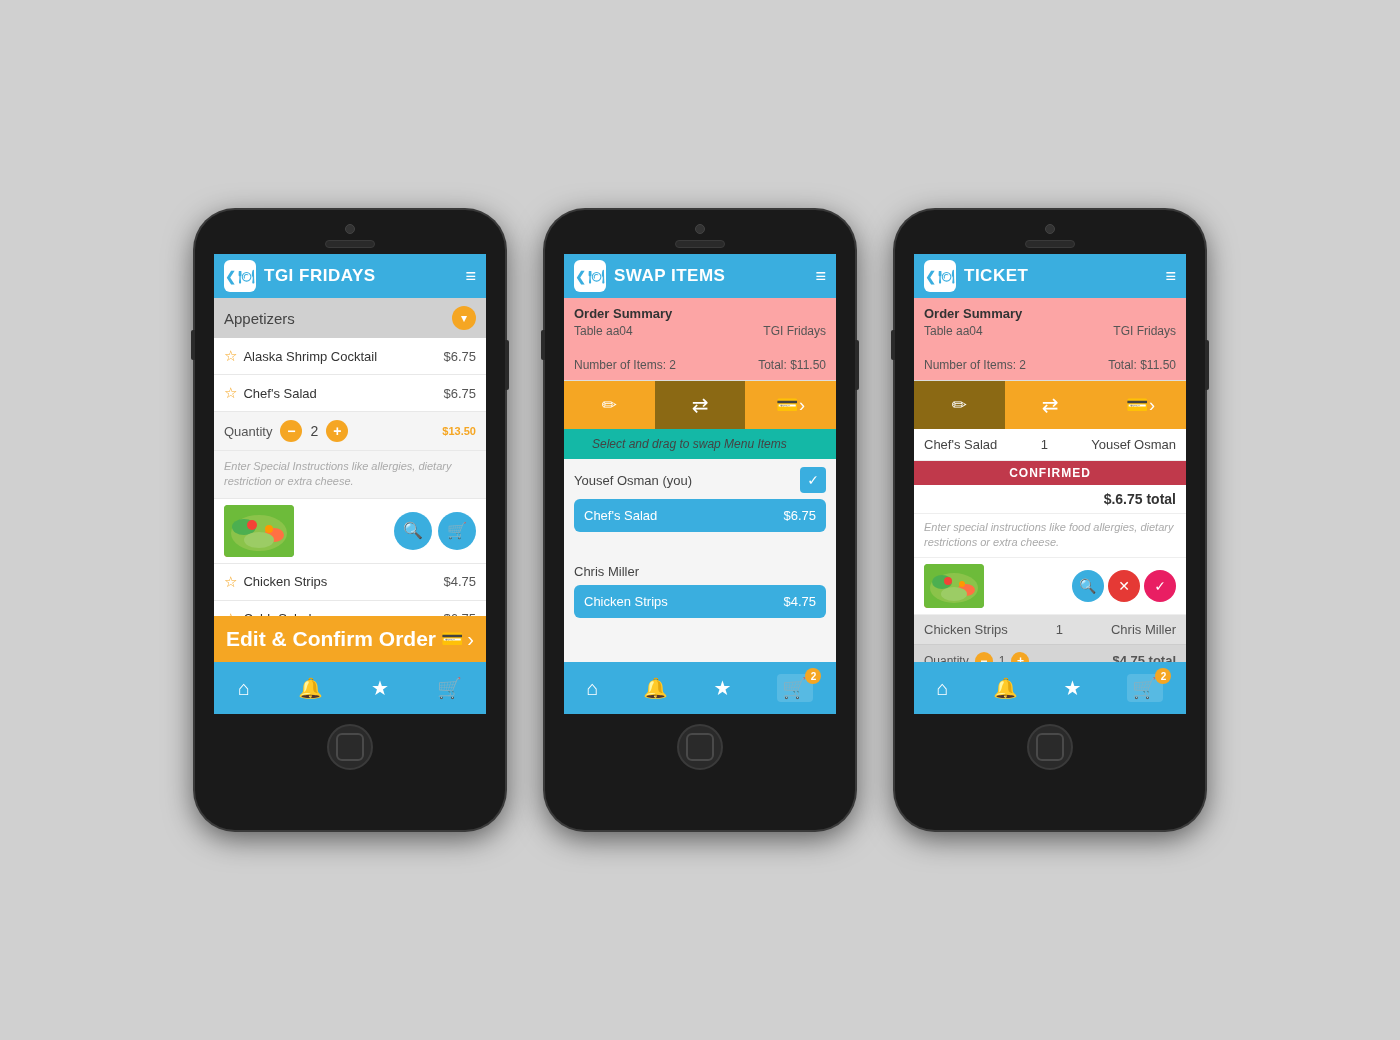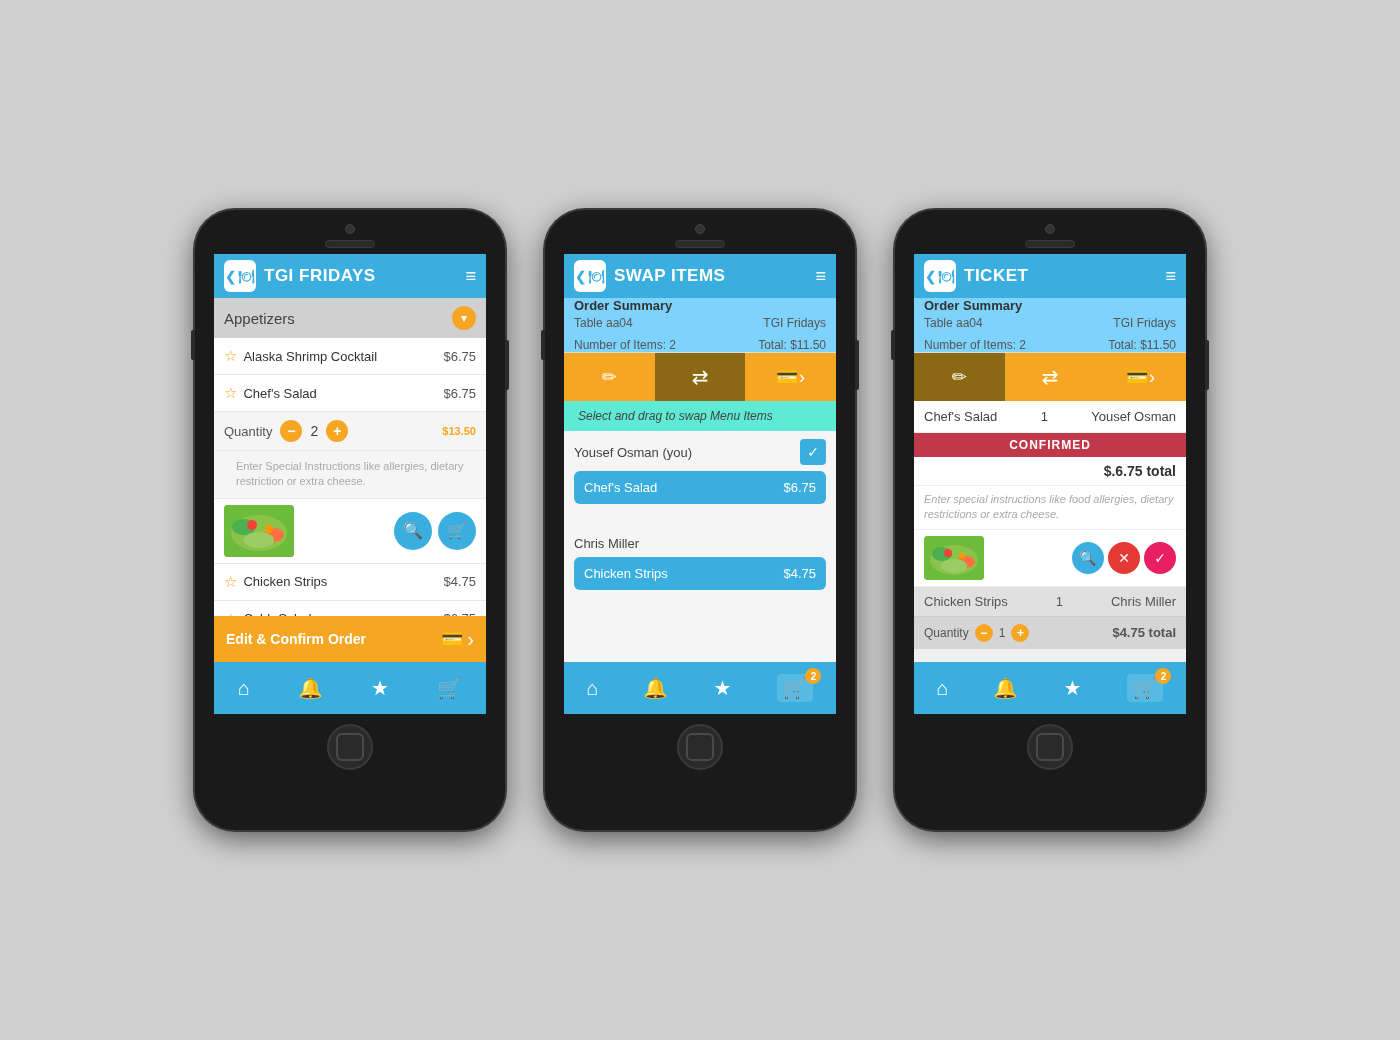--- a/index.html
+++ b/index.html
@@ -252,23 +252,24 @@
       display: flex;
       align-items: center;
       justify-content: center;
       line-height: 1;
     }
     .qty-num { font-size: 14px; color: #444; font-weight: 500; }
     .qty-total { margin-left: auto; color: #f5a623; font-weight: bold; font-size: 11px; }
 
     .special-instructions {
       background: #f5f5f5;
-      padding: 8px 22px;
+      padding: 8px 10px;
       font-size: 11px;
       color: #aaa;
+      font-style: italic;
       border-bottom: 1px solid #e8e8e8;
       line-height: 1.4;
     }
 
     .food-image-row {
       background: white;
       display: flex;
       align-items: center;
       padding: 6px 10px;
       gap: 8px;
@@ -307,67 +308,67 @@
     .edit-confirm-bar {
       background: #f5a623;
       height: 46px;
       display: flex;
       align-items: center;
       padding: 0 12px;
       flex-shrink: 0;
     }
     .edit-confirm-text {
       color: white;
-      font-size: 14px;
+      font-size: 21px;
       font-weight: bold;
       flex: 1;
     }
     .edit-confirm-icon {
       color: white;
       font-size: 20px;
       display: flex;
       align-items: center;
       gap: 4px;
     }
 
     
     .order-summary-box {
-      background: #7dd3fc;
-      padding: 0 10px;
+      background: #fca5a5;
+      padding: 8px 10px;
       font-size: 12px;
       color: #555;
       border-bottom: 1px solid #ddd;
     }
     .order-summary-title { font-weight: 600; color: #333; font-size: 13px; margin-bottom: 3px; }
     .order-summary-grid {
       display: grid;
       grid-template-columns: 1fr 1fr;
-      gap: 8px;
+      gap: 20px;
       font-size: 12px;
     }
 
     .tab-bar {
       display: flex;
       background: #f5a623;
       height: 48px;
       flex-shrink: 0;
     }
     .tab-item {
       flex: 1;
       display: flex;
       align-items: center;
       justify-content: center;
       color: white;
       font-size: 18px;
     }
     .tab-active { background: #8b6914; }
 
     .swap-instruction {
-      background: #5eead4;
-      padding: 8px 14px;
+      background: #14b8a6;
+      padding: 8px 28px;
       font-size: 12px;
       color: #444;
       font-style: italic;
     }
 
     .user-section {
       padding: 8px 10px 4px;
       background: #f5f5f5;
     }
     .user-name-row {

